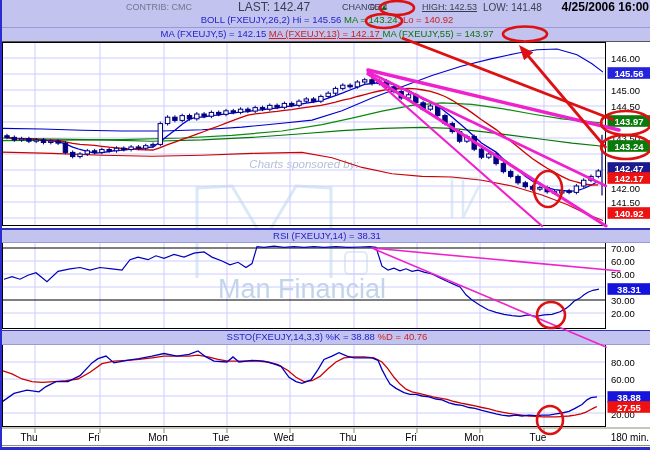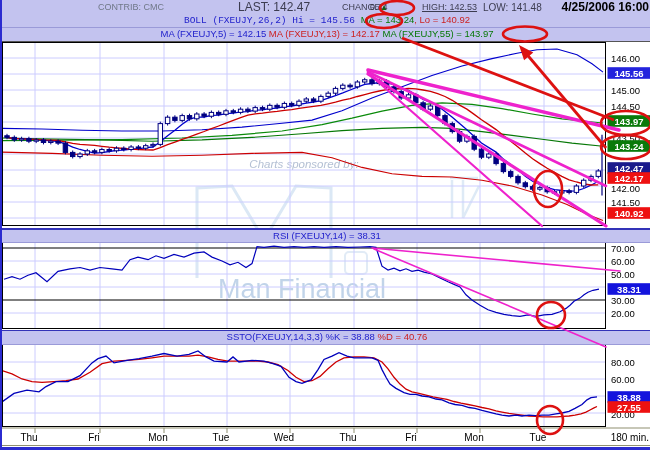--- a/index.html
+++ b/index.html
@@ -8,21 +8,21 @@
     border-left:2px solid #2b2bd0;border-right:2px solid #2b2bd0;box-sizing:border-box;}
   .bar{position:absolute;left:0;width:650px;background:#c3c3ef;border-bottom:1px solid #9a9ad8;
     font-size:9.5px;line-height:12px;white-space:nowrap;overflow:hidden;}
   #title-bar{top:0;height:14px;line-height:13px;background:#c3c3ef;border-bottom:1px solid #9a9ad8;}
   #boll-bar{top:14px;height:13px;text-align:center;}
   #ma-bar{top:28px;height:13px;text-align:center;border-bottom:1px solid #555;}
   #rsi-bar{top:228px;height:12px;text-align:center;border-top:2px solid #3333b8;}
   #ssto-bar{top:330px;height:13px;text-align:center;border-top:1px solid #3333b8;}
   #title-bar span{position:absolute;top:1px;}
   .t-sym{left:4px;font-weight:bold;font-size:11px;color:#000070;}
-  .t-contrib{left:96px;color:#707888;font-size:9px;text-align:center;}
+  .t-contrib{left:124px;color:#707888;font-size:9px;text-align:center;}
   .t-last{left:236px;color:#3c3c50;font-size:12px;}
   .t-chg{left:340px;color:#3c3c50;font-size:9px;}
   .t-arrow{left:378px;color:#067806;font-size:8px;top:2px;}
   .t-chgv{left:368px;color:#303040;font-size:9px;text-align:center;}
   .t-high{left:420px;color:#3c3c50;font-size:9px;text-decoration:underline;}
   .t-low{left:481px;color:#3c3c50;font-size:10px;}
   .t-date{right:3px;font-weight:bold;color:#000;font-size:12px;}
   svg{position:absolute;left:0;top:0;}
   #base{z-index:0;}
   #anno{z-index:40;pointer-events:none;}
@@ -335,22 +335,22 @@
     <span class="t-contrib">CONTRIB: CMC</span>
     <span class="t-last">LAST: 142.47</span>
     <span class="t-chg">CHANGE:</span>
     <span class="t-arrow">▲</span>
     <span class="t-chgv">0.44</span>
     <span class="t-high">HIGH: 142.53</span>
     <span class="t-low">LOW: 141.48</span>
     <span class="t-date">4/25/2006 16:00</span>
   </div>
 
-  <div class="bar" id="boll-bar"><span style="color: rgb(34, 34, 204); font-family: Liberation Mono, monospace;">BOLL (FXEUJY,26,2) Hi = 145.56 </span><span style="color: rgb(6, 120, 6);">MA = </span><span style="color: rgb(6, 120, 6);">143.24</span><span style="color: rgb(204, 34, 34); text-align: center;">, Lo = 140.92</span></div>
-  <div class="bar" id="ma-bar"><span style="color: rgb(34, 34, 204);">MA (FXEUJY,5) = 142.15 </span><span style="color: rgb(204, 34, 34);">MA (FXEUJY,13) = 142.17 </span><span style="color: rgb(6, 120, 6);">MA (FXEUJY,55) = </span><span style="color: rgb(6, 120, 6);">143.97</span></div>
+  <div class="bar" id="boll-bar"><span style="color: rgb(34, 34, 204);">BOLL (FXEUJY,26,2) Hi = 145.56 </span><span style="color: rgb(6, 120, 6);">MA = </span><span style="color: rgb(6, 120, 6);">143.24</span><span style="color: rgb(204, 34, 34); text-align: center;">, Lo = 140.92</span></div>
+  <div class="bar" id="ma-bar"><span style="color: rgb(34, 34, 204);">MA (FXEUJY,5) = 142.15 </span><span style="color: rgb(204, 34, 34); text-decoration: underline;">MA (FXEUJY,13) = 142.17 </span><span style="color: rgb(6, 120, 6);">MA (FXEUJY,55) = </span><span style="color: rgb(6, 120, 6);">143.97</span></div>
   <div class="bar" id="rsi-bar"><span style="color: rgb(34, 34, 204);">RSI (FXEUJY,14) = 38.31</span></div>
   <div class="bar" id="ssto-bar"><span style="color: rgb(34, 34, 204);">SSTO(FXEUJY,14,3,3) %K = 38.88 </span><span style="color: rgb(204, 34, 34);">%D = 40.76</span></div>
 
   <svg id="anno" width="650" height="450">
       <line x1="366" y1="70" x2="617" y2="130" stroke="#ee22cc" stroke-width="3.5" stroke-linecap="round"></line>
       <line x1="366" y1="72" x2="604" y2="186" stroke="#ee22cc" stroke-width="2.6" stroke-linecap="round"></line>
       <line x1="366" y1="74" x2="604" y2="226" stroke="#ee22cc" stroke-width="3.2" stroke-linecap="round"></line>
       <line x1="366" y1="73" x2="540" y2="226" stroke="#ee22cc" stroke-width="2.2" stroke-linecap="round"></line>
       <line x1="370" y1="248" x2="618" y2="271" stroke="#ee22cc" stroke-width="1.6" stroke-linecap="round"></line>
       <line x1="372" y1="249" x2="604" y2="347" stroke="#ee22cc" stroke-width="1.6" stroke-linecap="round"></line>

